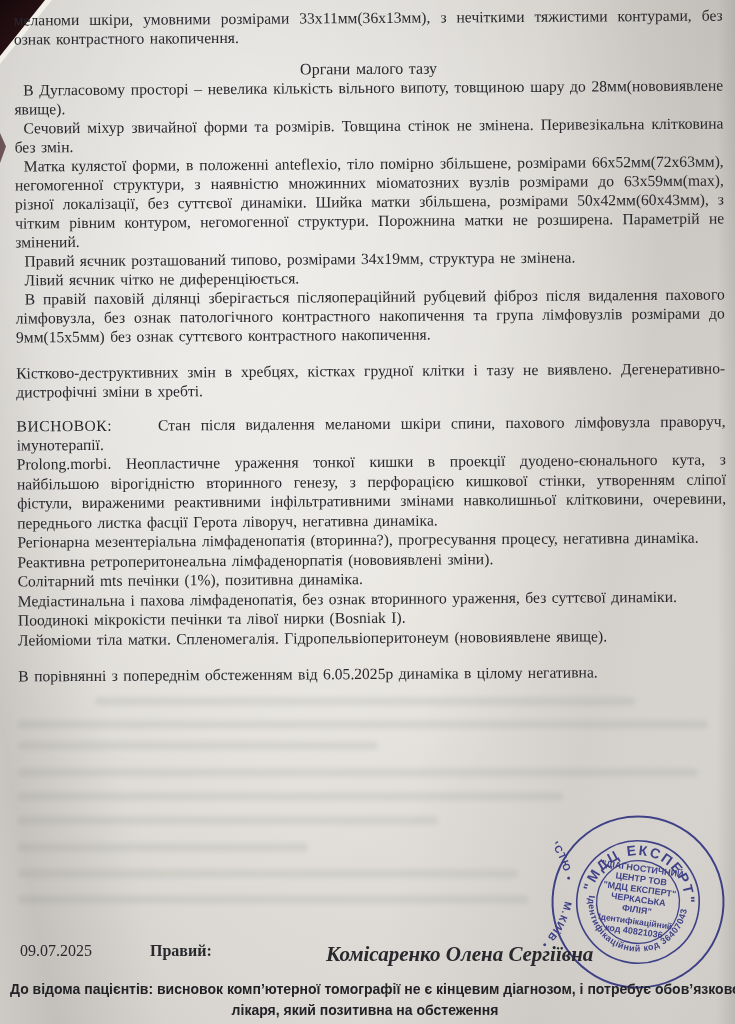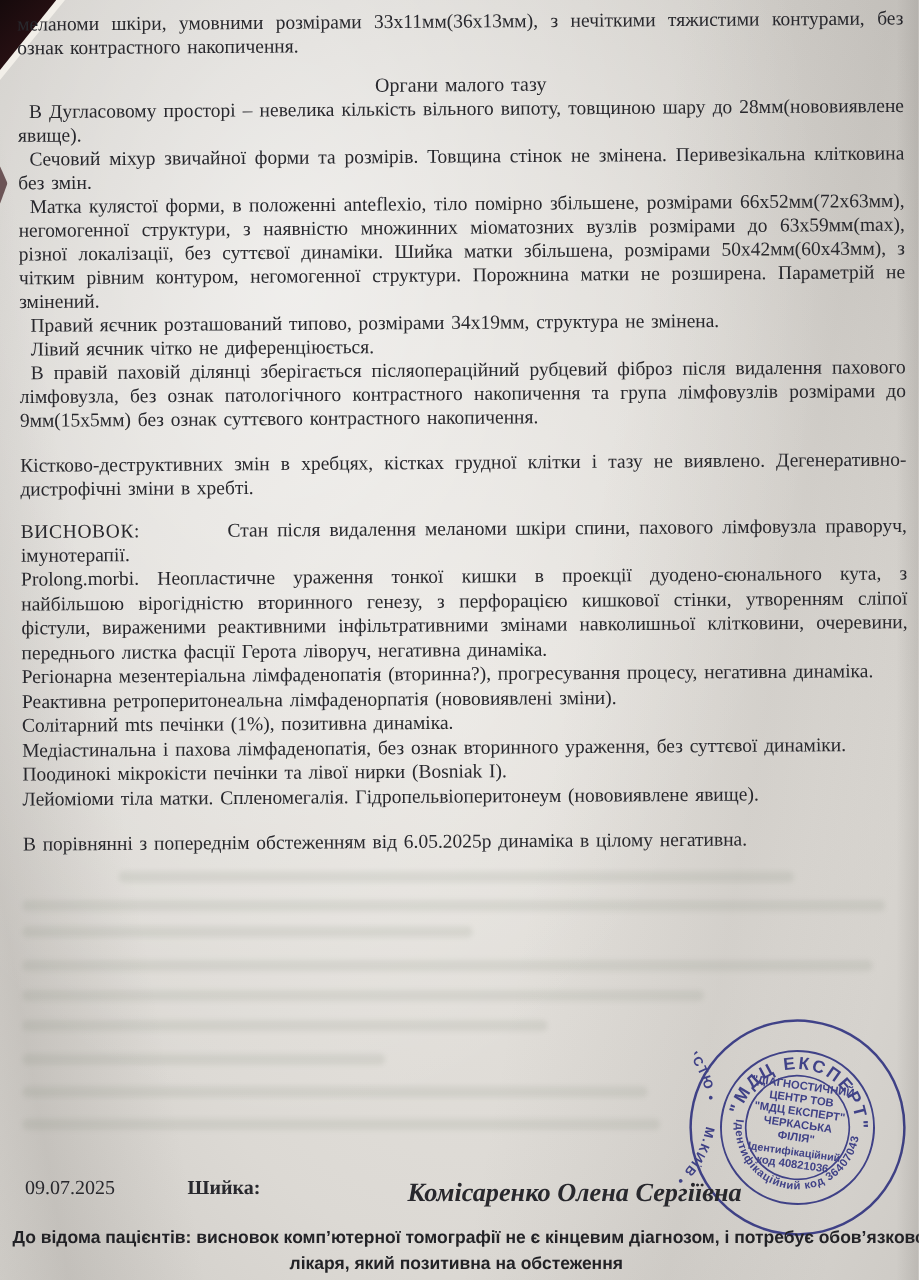--- a/index.html
+++ b/index.html
@@ -38,21 +38,21 @@
     position:absolute;left:16px;right:10px;top:8px;
     transform:rotate(-0.4deg);
     font-size:15.6px;line-height:19px;color:#28282d;
     text-align:justify;word-spacing:1.5px;
   }
   .doc p{margin:0;}
   .indent{text-indent:9px;}
   .section-title{text-align:center;margin-top:13px !important;font-size:16px;}
   .bones{margin-top:17px !important;}
   .concl-head{margin-top:15px !important;}
-  .concl-label{display:inline-block;margin-right:70px;letter-spacing:.5px;}
+  .concl-label{display:inline-block;margin-right:46px;letter-spacing:.5px;}
   .concl-items p{line-height:19.5px;}
   .comparison{margin-top:17px !important;}
 
   
   .ghosts div{
     position:absolute;height:9px;border-radius:4px;
     background:#6f7a68;opacity:.12;filter:blur(2px);
   }
   .g1{top:697px;left:95px;width:540px;}
   .g2{top:720px;left:18px;width:690px;}
@@ -167,21 +167,21 @@
           <text x="100" y="112" font-size="10">ФІЛІЯ"</text>
           <text x="100" y="125" font-size="9.5">Ідентифікаційний</text>
           <text x="100" y="136" font-size="10">код 40821036</text>
         </g>
       </g>
     </svg>
   </div>
 
   <div class="sig-row">
     <span class="sig-date">09.07.2025</span>
-    <span class="sig-label">Шийка:</span>
+    <span class="sig-label">Правий:</span>
     <span class="sig-name">Комісаренко Олена Сергіївна</span>
   </div>
 
   <div class="footer-note">
     <div class="l1">До відома пацієнтів: висновок комп’ютерної томографії не є кінцевим діагнозом, і потребує обов’язкової консультації</div>
     <div class="l2">лікаря, який позитивна на обстеження</div>
   </div>
 
 </div>
 

